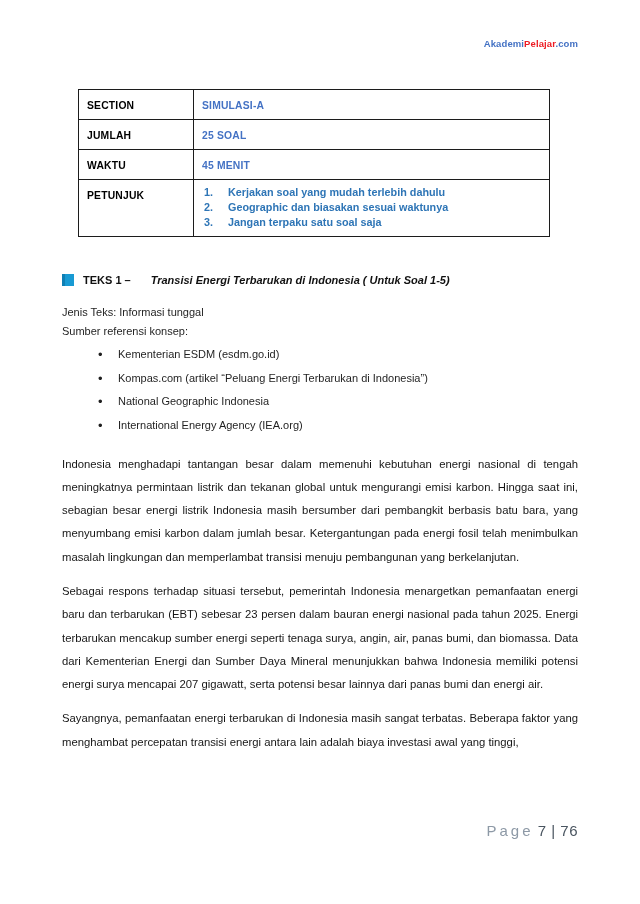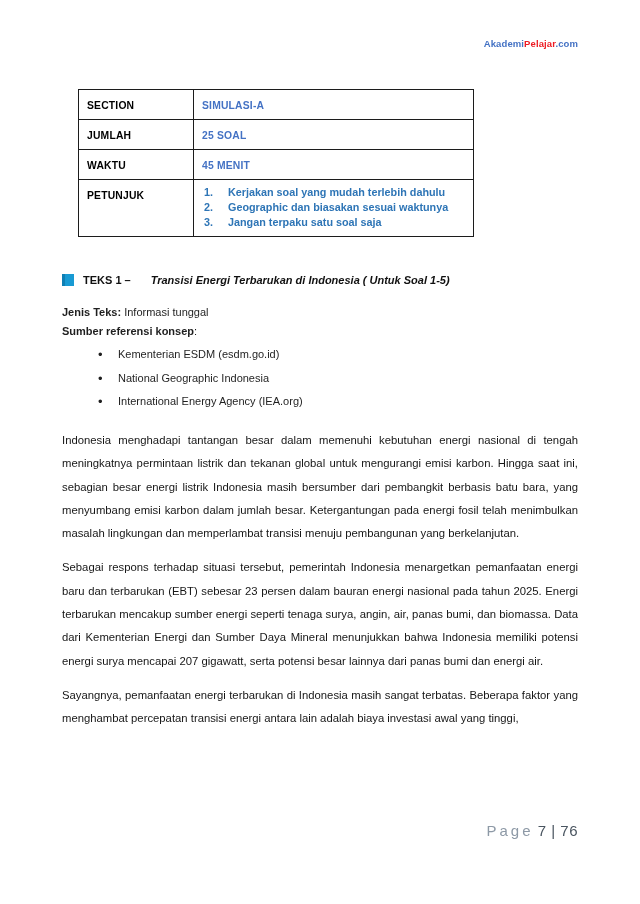--- a/index.html
+++ b/index.html
@@ -32,21 +32,21 @@
     text-align:right;
     font-size:9.5px;
     font-weight:bold;
     letter-spacing:0.1px;
   }
   .brand .b-blue{color:var(--brand-blue);}
   .brand .b-red{color:var(--brand-red);}
   
   .info-table{
     margin:40px 0 0 16px;
-    width:396px;
+    width:472px;
     border-collapse:collapse;
     table-layout:fixed;
     padding-left:20px;
   }
   .info-table td{
     border:1px solid var(--border);
     vertical-align:top;
     padding:5px 8px 6px 8px;
   }
   .info-table td.label-cell{width:115px;}
@@ -91,21 +91,21 @@
   .blue-square{
     width:12px;height:12px;
     background:var(--square-blue);
     border-left:3px solid #0F7FB4;
     margin-right:9px;
     flex:0 0 auto;
   }
   .section-heading .title-italic{font-style:italic;margin-left:20px;}
   
   .meta{margin-top:17px;font-size:11px;line-height:19px;}
-  .meta b{font-weight:bold;}
+  .meta b{font-weight:normal;}
   
   .sources{
     list-style:none;
     margin:7px 0 0 36px;
     font-size:11px;
   }
   .sources li{
     position:relative;
     padding-left:20px;
     margin-bottom:10.5px;
@@ -189,20 +189,21 @@
       <b>Jenis Teks:</b>
       <span>Informasi tunggal</span>
     </div>
     <div>
       <b>Sumber referensi konsep</b><span>:</span>
     </div>
   </div>
 
   <ul class="sources">
     <li>Kementerian ESDM (esdm.go.id)</li>
+    <li>Kompas.com (artikel “Peluang Energi Terbarukan di Indonesia”)</li>
     <li>National Geographic Indonesia</li>
     <li>International Energy Agency (IEA.org)</li>
   </ul>
 
   <div class="body-text">
     <p>Indonesia menghadapi tantangan besar dalam memenuhi kebutuhan energi nasional di tengah meningkatnya permintaan listrik dan tekanan global untuk mengurangi emisi karbon. Hingga saat ini, sebagian besar energi listrik Indonesia masih bersumber dari pembangkit berbasis batu bara, yang menyumbang emisi karbon dalam jumlah besar. Ketergantungan pada energi fosil telah menimbulkan masalah lingkungan dan memperlambat transisi menuju pembangunan yang berkelanjutan.</p>
     <p>Sebagai respons terhadap situasi tersebut, pemerintah Indonesia menargetkan pemanfaatan energi baru dan terbarukan (EBT) sebesar 23 persen dalam bauran energi nasional pada tahun 2025. Energi terbarukan mencakup sumber energi seperti tenaga surya, angin, air, panas bumi, dan biomassa. Data dari Kementerian Energi dan Sumber Daya Mineral menunjukkan bahwa Indonesia memiliki potensi energi surya mencapai 207 gigawatt, serta potensi besar lainnya dari panas bumi dan energi air.</p>
     <p>Sayangnya, pemanfaatan energi terbarukan di Indonesia masih sangat terbatas. Beberapa faktor yang menghambat percepatan transisi energi antara lain adalah biaya investasi awal yang tinggi,</p>
   </div>
 

